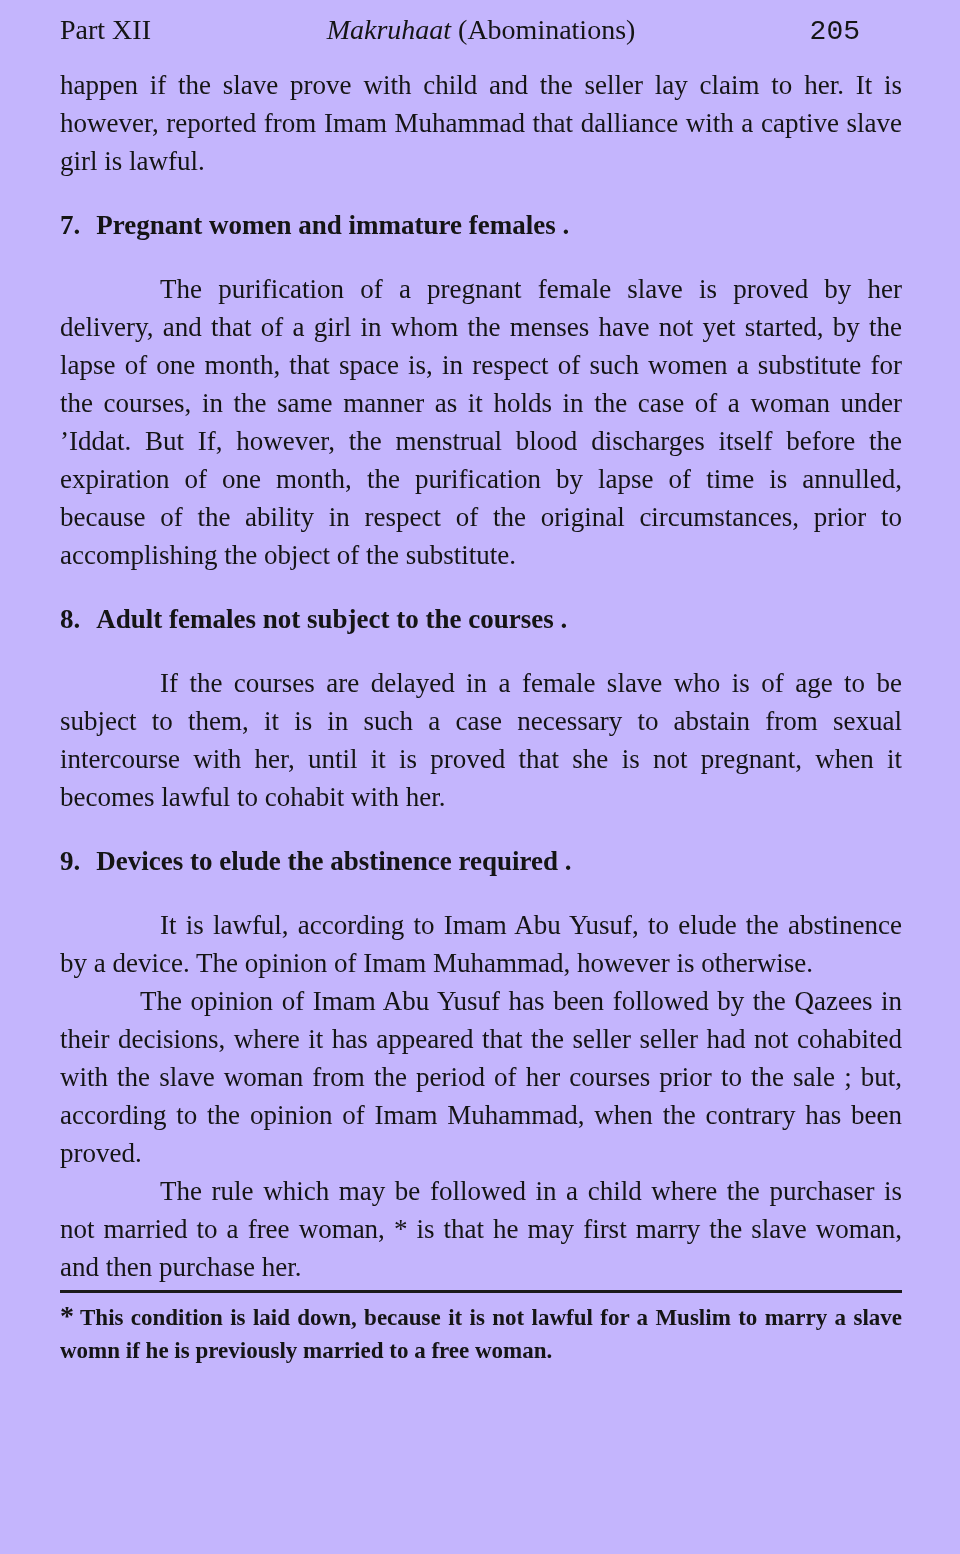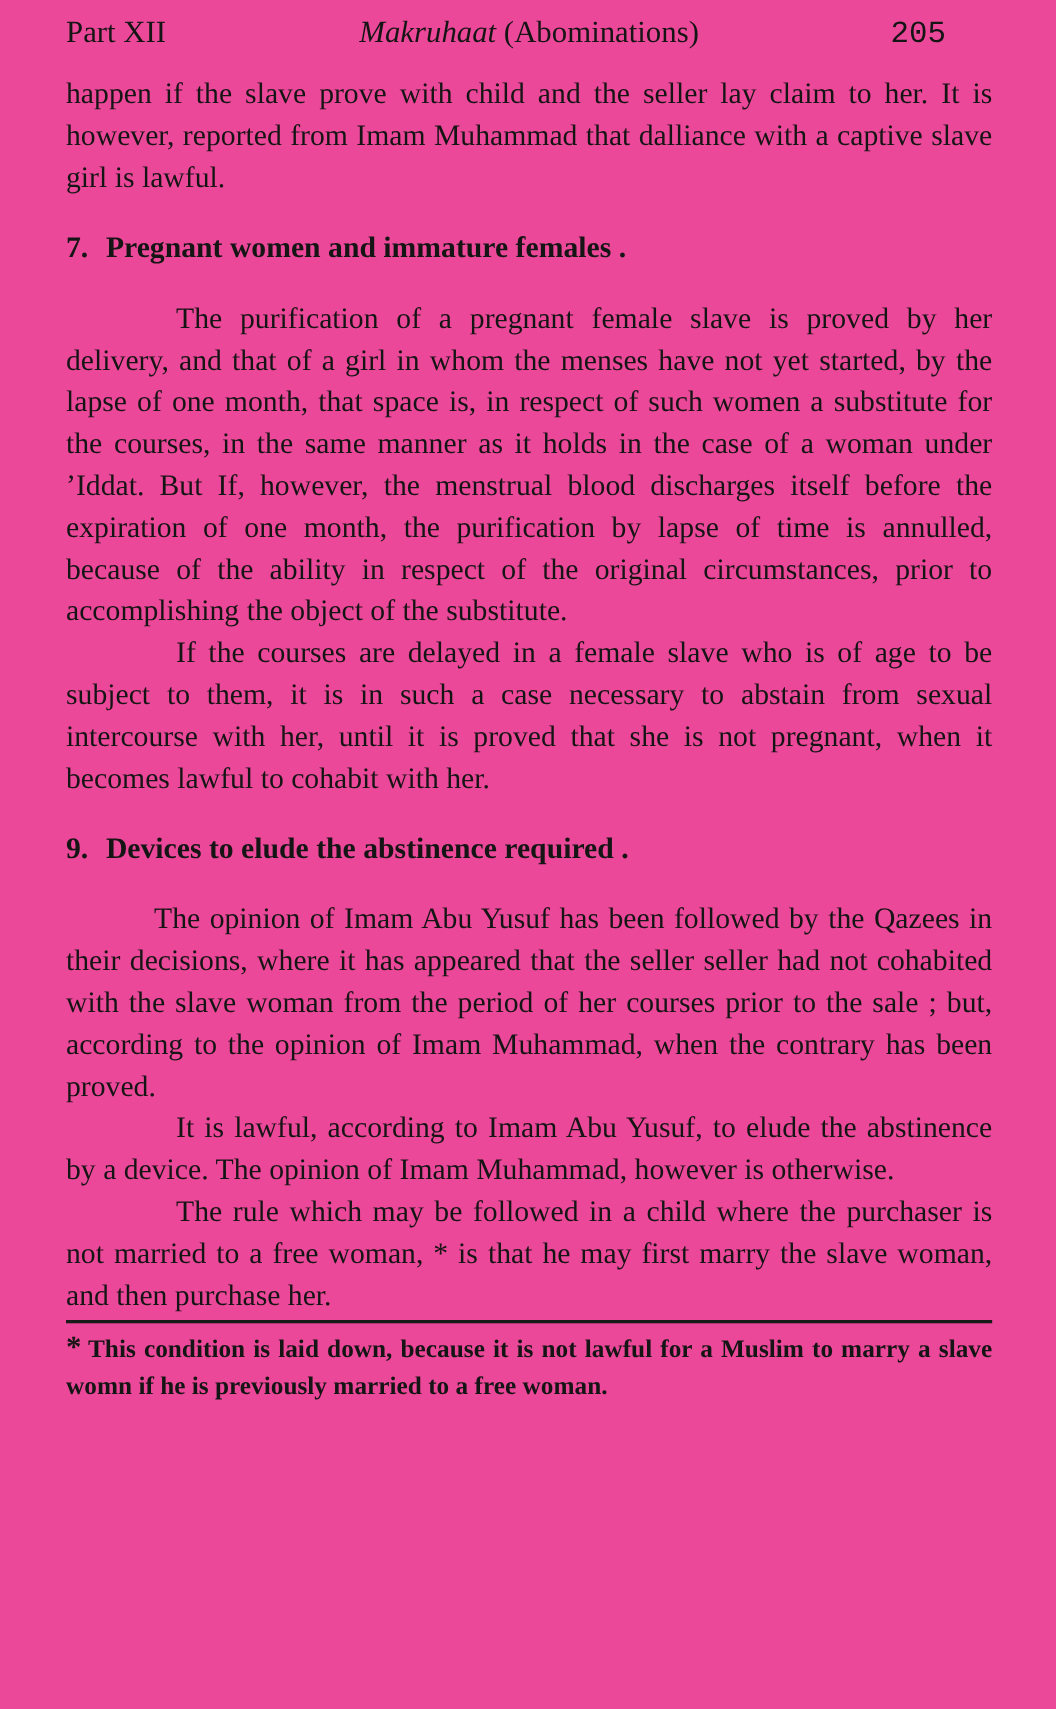--- a/index.html
+++ b/index.html
@@ -5,21 +5,21 @@
   html, body {
     margin: 0;
     padding: 0;
     background: #e8e8e8;
   }
   .page {
     position: relative;
     width: 960px;
     height: 1554px;
     margin: 0 auto;
-    background: #ec4899;
+    background: #c4b5fd;
     color: #151515;
     font-family: "Liberation Serif", "DejaVu Serif", serif;
     box-sizing: border-box;
     padding: 12px 58px 16px 60px;
     overflow: hidden;
   }
   .page-header {
     display: flex;
     align-items: baseline;
     font-size: 28px;
@@ -104,27 +104,28 @@
   </header>
 
   <main class="body-text">
 
     <p class="para no-indent">happen if the slave prove with child and the seller lay claim to her.  It is however, reported from Imam Muhammad that dalliance with a captive slave girl is lawful.</p>
 
     <h2 class="heading"><span class="hnum">7.</span><span>Pregnant women and immature females .</span></h2>
 
     <p class="para indent">The purification of a pregnant female slave is proved by her delivery, and that of a girl in whom the menses have not yet started, by the lapse of one month, that space is, in respect of such women a substitute for the courses, in the same manner as it holds in the case of a woman under ’Iddat. But If, however, the menstrual blood discharges itself before the expiration of one month, the purification by lapse of time is annulled, because of the ability in respect of the original circumstances, prior to accomplishing the object of the substitute.</p>
 
+    <h2 class="heading"><span class="hnum">8.</span><span>Adult females not subject to the courses .</span></h2>
 
     <p class="para indent">If the courses are delayed in a female slave who is of age to be subject to them, it is in such a case necessary to abstain from sexual intercourse with her, until it is proved that she is not pregnant, when it becomes lawful to cohabit with her.</p>
 
     <h2 class="heading"><span class="hnum">9.</span><span>Devices to elude the abstinence required .</span></h2>
 
+    <p class="para indent">It is lawful, according to Imam Abu Yusuf, to elude the abstinence by a device. The opinion of Imam Muhammad, however is otherwise.</p>
     <p class="para indent-sm">The opinion of Imam Abu Yusuf has been followed by the Qazees in their decisions, where it has appeared that the seller seller had not cohabited with the slave woman from the period of her courses prior to the sale ; but, according to the opinion of Imam Muhammad, when the contrary has been proved.</p>
-    <p class="para indent">It is lawful, according to Imam Abu Yusuf, to elude the abstinence by a device. The opinion of Imam Muhammad, however is otherwise.</p>
     <p class="para indent">The rule which may be followed in a child where the purchaser is not married to a free woman, * is that he may first marry the slave woman, and then purchase her.</p>
 
   </main>
 
   <footer class="footnote-area">
     <div class="rule"></div>
     <p class="footnote-text"><span class="fn-marker">*</span><span>This condition is laid down, because it is not lawful for a Muslim to marry a slave womn if he is previously married to a free woman.</span></p>
   </footer>
 
 </div>

